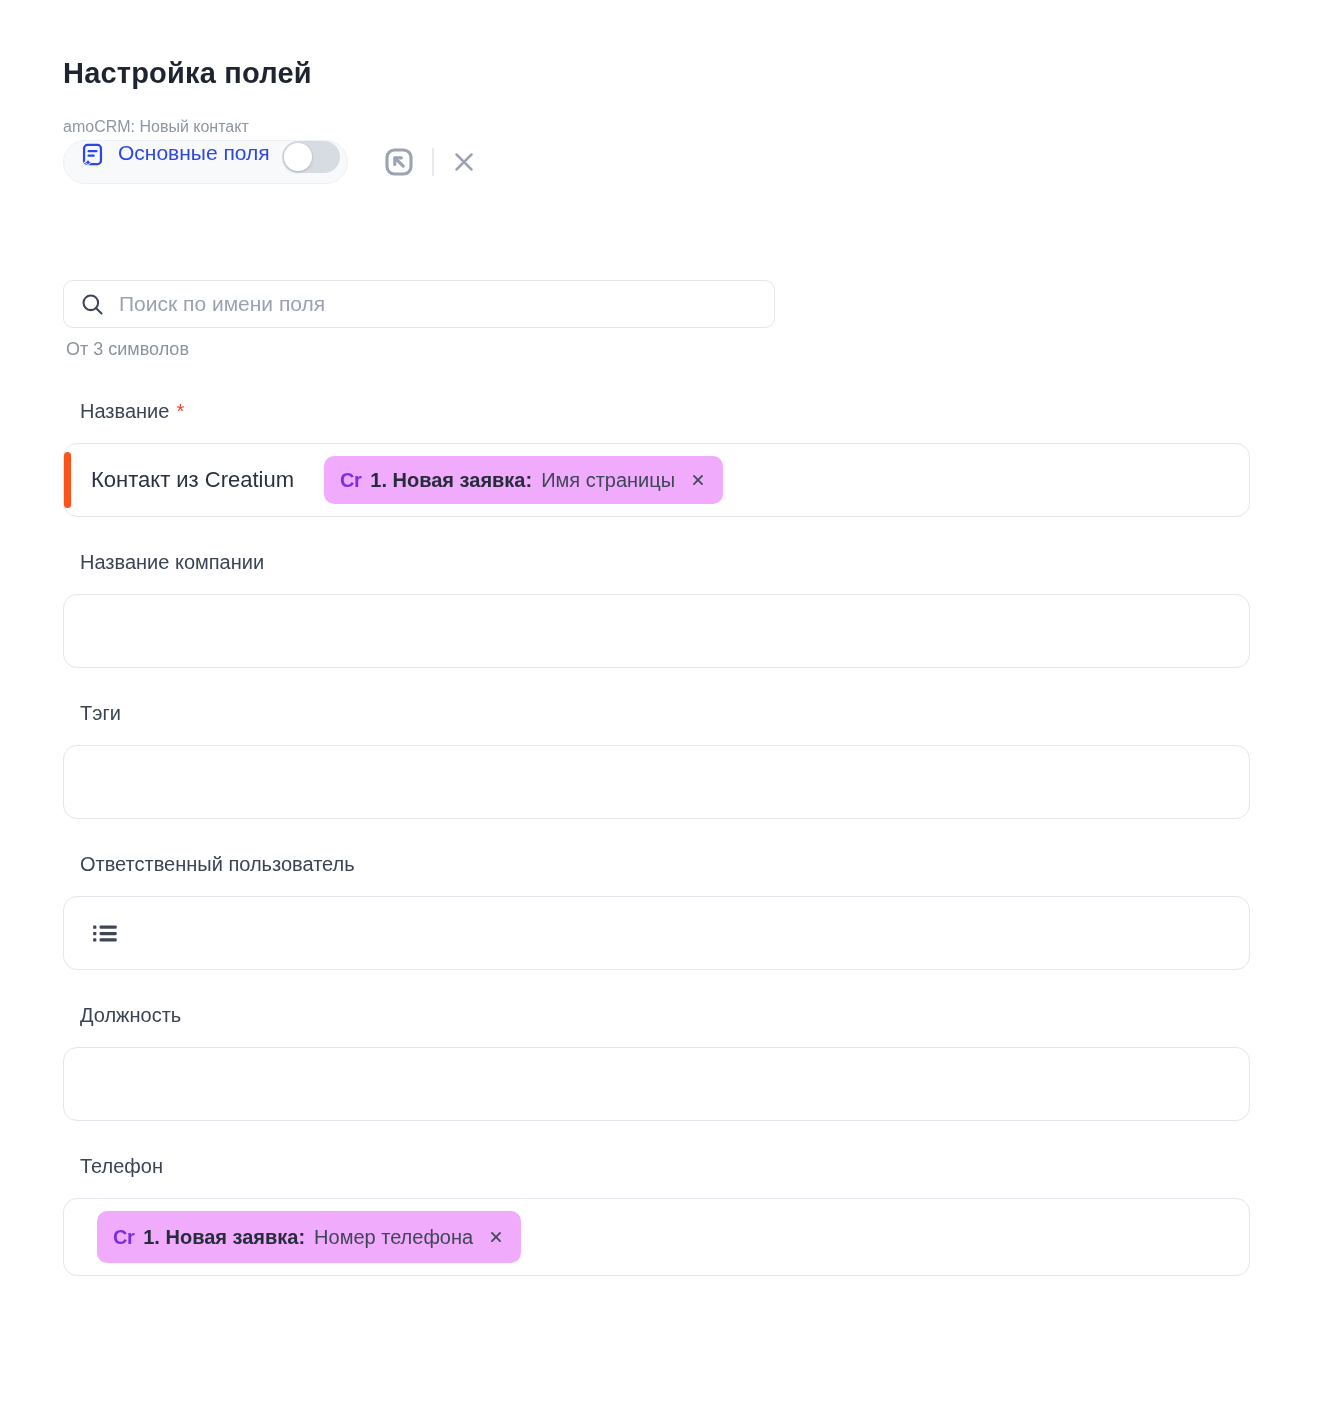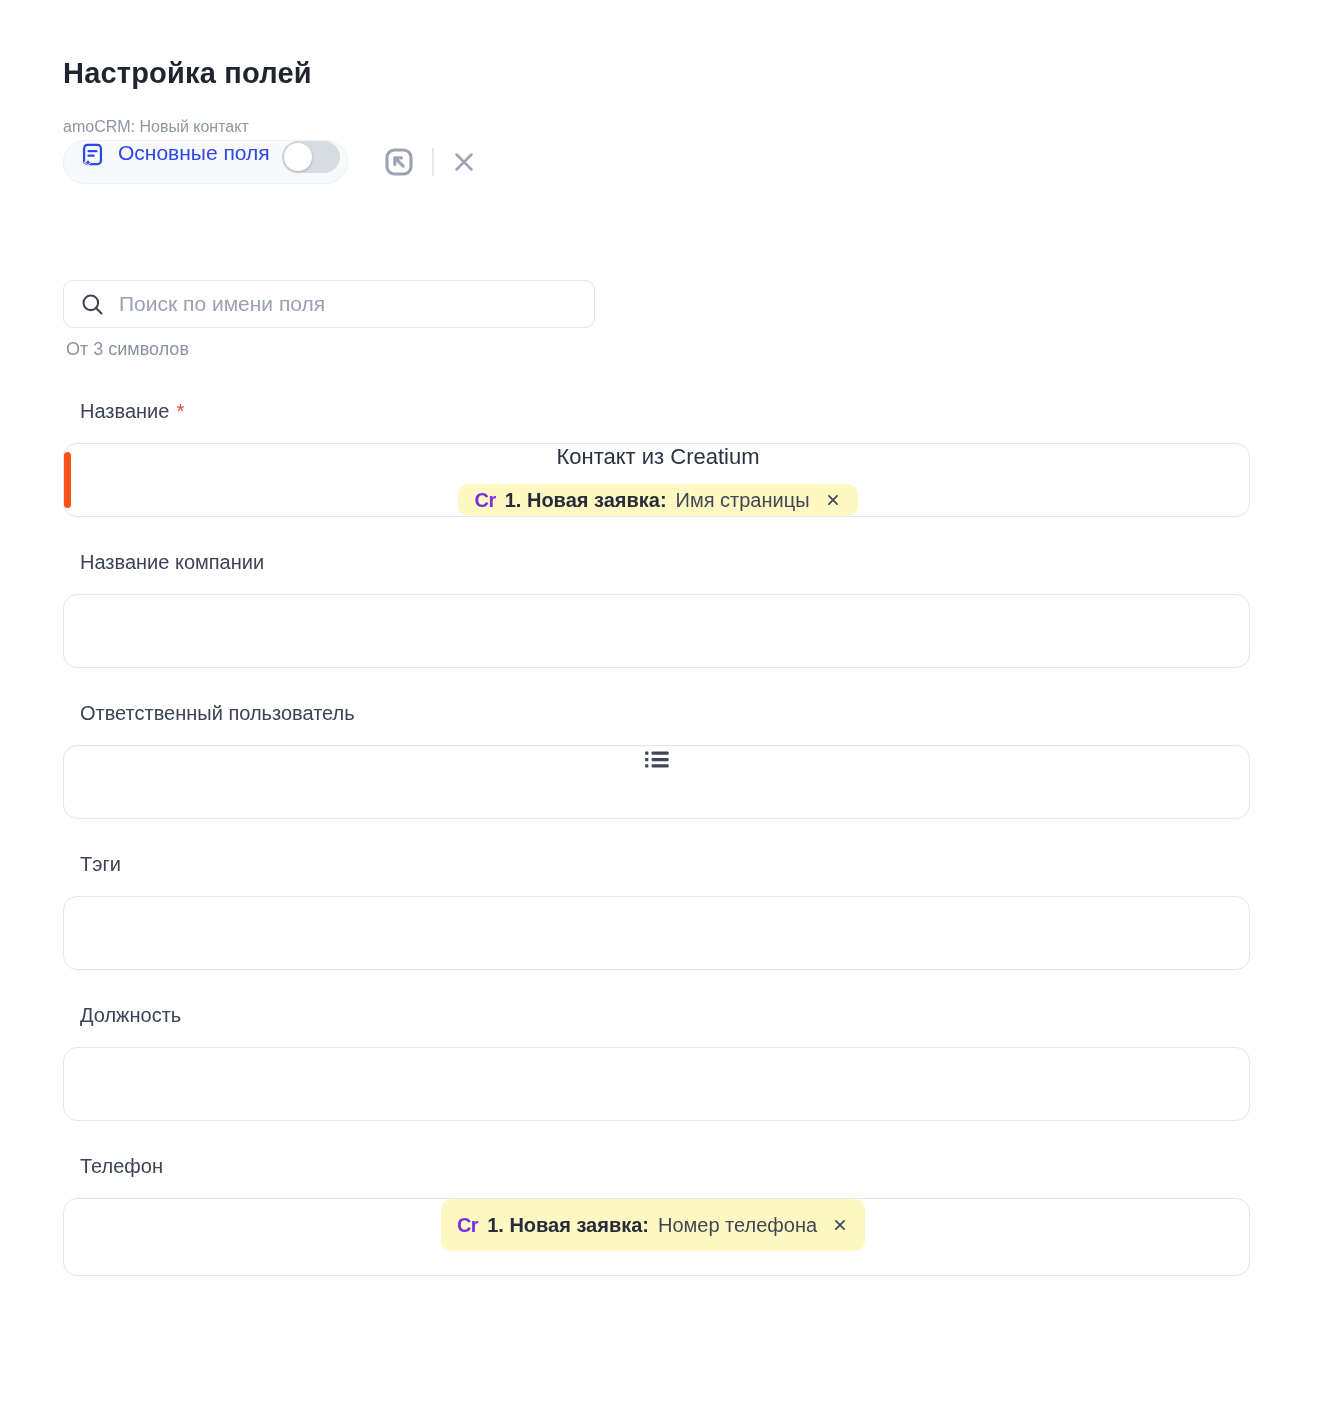--- a/index.html
+++ b/index.html
@@ -31,56 +31,56 @@
     background: #ffffff; border-radius: 50%;
     box-shadow: 0 1px 3px rgba(40,50,70,.25);
   }
   .icon-btn { background: none; border: none; cursor: pointer; display: flex; align-items: center; padding: 0; }
   .popout-btn { margin-left: 33px; }
   .v-divider { width: 2px; height: 28px; background: #e6e8ed; margin: 0 15px; }
 
   
   .search-wrap { margin-top: 96px; }
   .search-box {
-    width: 532px; height: 48px;
+    width: 712px; height: 48px;
     border: 1px solid #e3e6ec; border-radius: 10px;
     display: flex; align-items: center; gap: 13px; padding: 0 15px;
     background: #fff;
   }
   .search-box input {
     border: none; outline: none; flex: 1; font-size: 21px;
     font-family: "Liberation Sans", sans-serif; color: #2a3140; background: transparent;
   }
   .search-box input::placeholder { color: #9aa2b2; }
   .search-hint { margin-top: 11px; margin-left: 3px; font-size: 18px; color: #8b93a1; }
 
   
   .field-group { margin-top: 32px; }
   .field-group.first { margin-top: 38px; }
   .field-label { display: block; font-size: 20px; color: #3b4354; line-height: 26px; margin-bottom: 19px; margin-left: 17px; }
   .req-mark { color: #f44336; margin-left: 7px; }
   .input-box {
     position: relative; height: 74px;
     border: 1px solid #e3e6ec; border-radius: 14px;
     display: flex; align-items: center; gap: 14px; padding: 0 24px 0 27px;
-    background: #fff; cursor: text; flex-direction: column;
+    background: #fff; cursor: text;
   }
   .input-box.tall { height: 78px; padding-left: 17px; }
   .input-box.required-accent::before {
     content: ""; position: absolute; left: 0; top: 8px; bottom: 8px; width: 7px;
     background: #fa541c; border-radius: 4px;
   }
   .value-text { font-size: 22px; color: #2a3140; white-space: nowrap; }
 
   
   .chip {
     display: inline-flex; align-items: center; gap: 9px;
-    background: #fef9c3; border-radius: 10px;
+    background: #f0abfc; border-radius: 10px;
     height: 48px; padding: 0 16px;
-    font-size: 20px; white-space: nowrap; cursor: default;
+    font-size: 20px; white-space: nowrap; cursor: default; margin-left: 16px;
   }
   .input-box.tall .chip { height: 52px; }
   .chip-logo { color: #7a30e0; font-weight: 800; font-size: 20px; letter-spacing: -.5px; }
   .chip-prefix { color: #262c3a; font-weight: 700; }
   .chip-var { color: #3f4656; }
   .chip-x { margin-left: 5px; cursor: pointer; display: flex; }
 
   .list-icon-wrap { display: flex; align-items: center; }
 </style>
 </head>
@@ -165,41 +165,41 @@
     </div>
   </div>
 
   <div class="field-group">
     <span class="field-label">Название компании</span>
     <div class="input-box"></div>
   </div>
 
 
   <div class="field-group">
+    <span class="field-label">Тэги</span>
+    <div class="input-box"></div>
+  </div>
+
+  <div class="field-group">
     <span class="field-label">Ответственный пользователь</span>
     <div class="input-box">
       <span class="list-icon-wrap">
         <svg width="30" height="26" viewBox="0 0 28 24" fill="none">
           <rect x="2" y="5" width="3" height="3" rx="0.5" fill="#3f4656"></rect>
           <rect x="8" y="5" width="16" height="3" rx="1" fill="#3f4656"></rect>
           <rect x="2" y="11" width="3" height="3" rx="0.5" fill="#3f4656"></rect>
           <rect x="8" y="11" width="16" height="3" rx="1" fill="#3f4656"></rect>
           <rect x="2" y="17" width="3" height="3" rx="0.5" fill="#3f4656"></rect>
           <rect x="8" y="17" width="16" height="3" rx="1" fill="#3f4656"></rect>
         </svg>
       </span>
     </div>
   </div>
 
   <div class="field-group">
-    <span class="field-label">Тэги</span>
-    <div class="input-box"></div>
-  </div>
-
-  <div class="field-group">
     <span class="field-label">Должность</span>
     <div class="input-box"></div>
   </div>
 
   <div class="field-group">
     <span class="field-label">Телефон</span>
     <div class="input-box tall">
       <span class="chip">
         <span class="chip-logo">Cr</span>
         <span class="chip-prefix">1. Новая заявка:</span>

